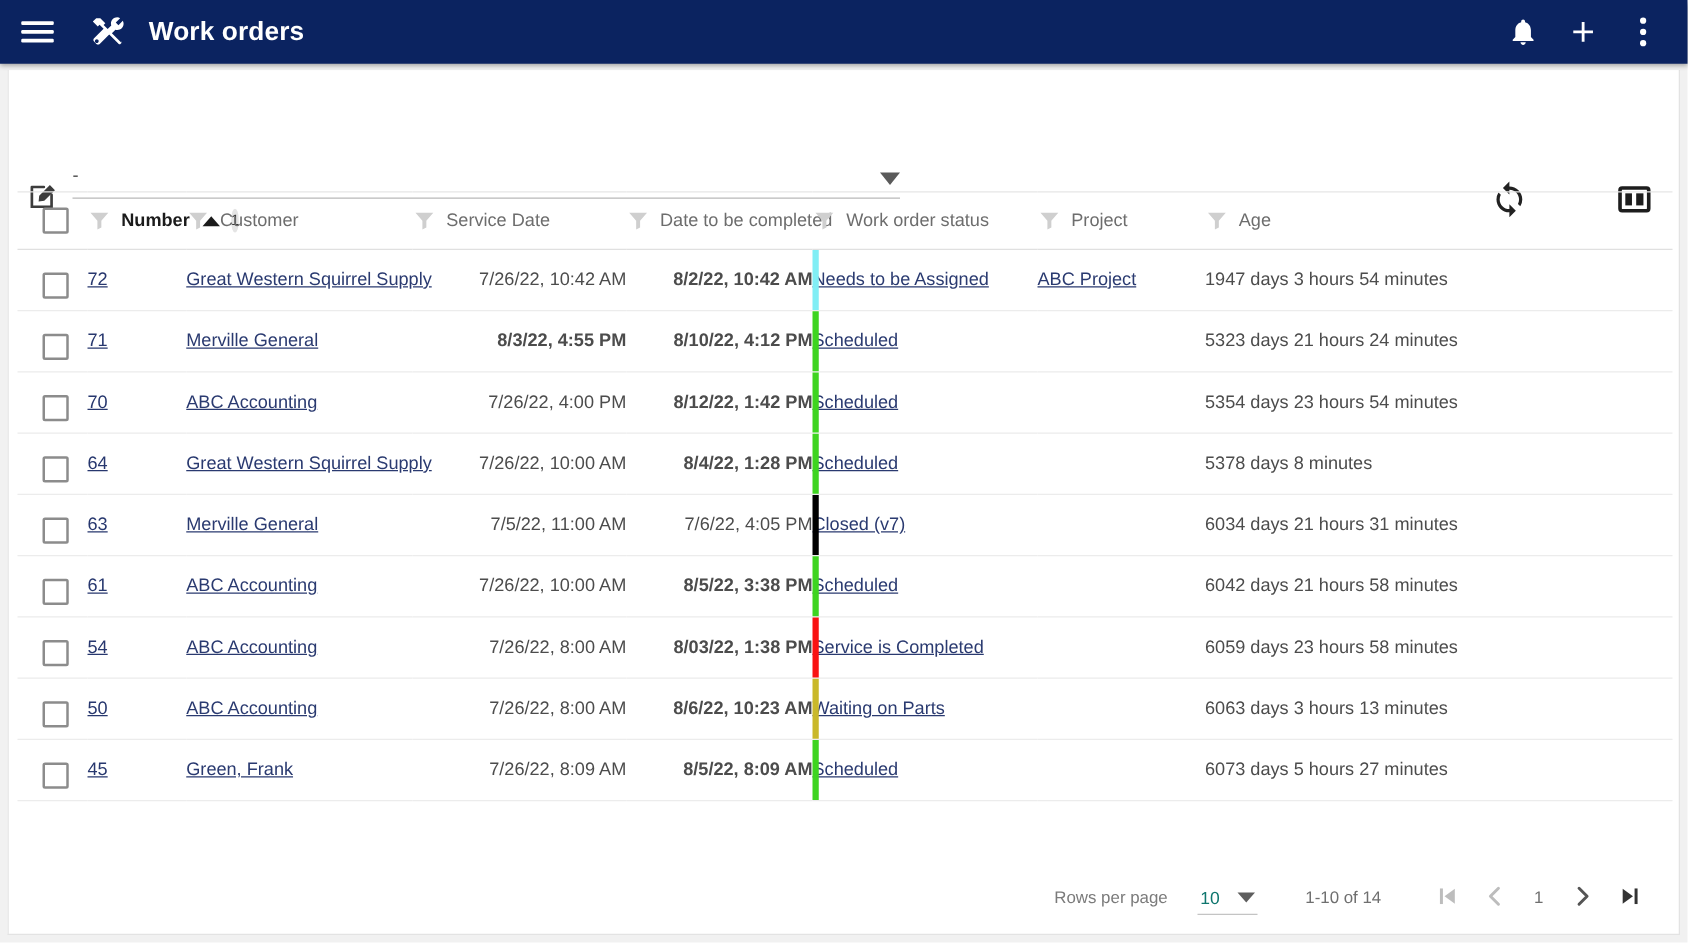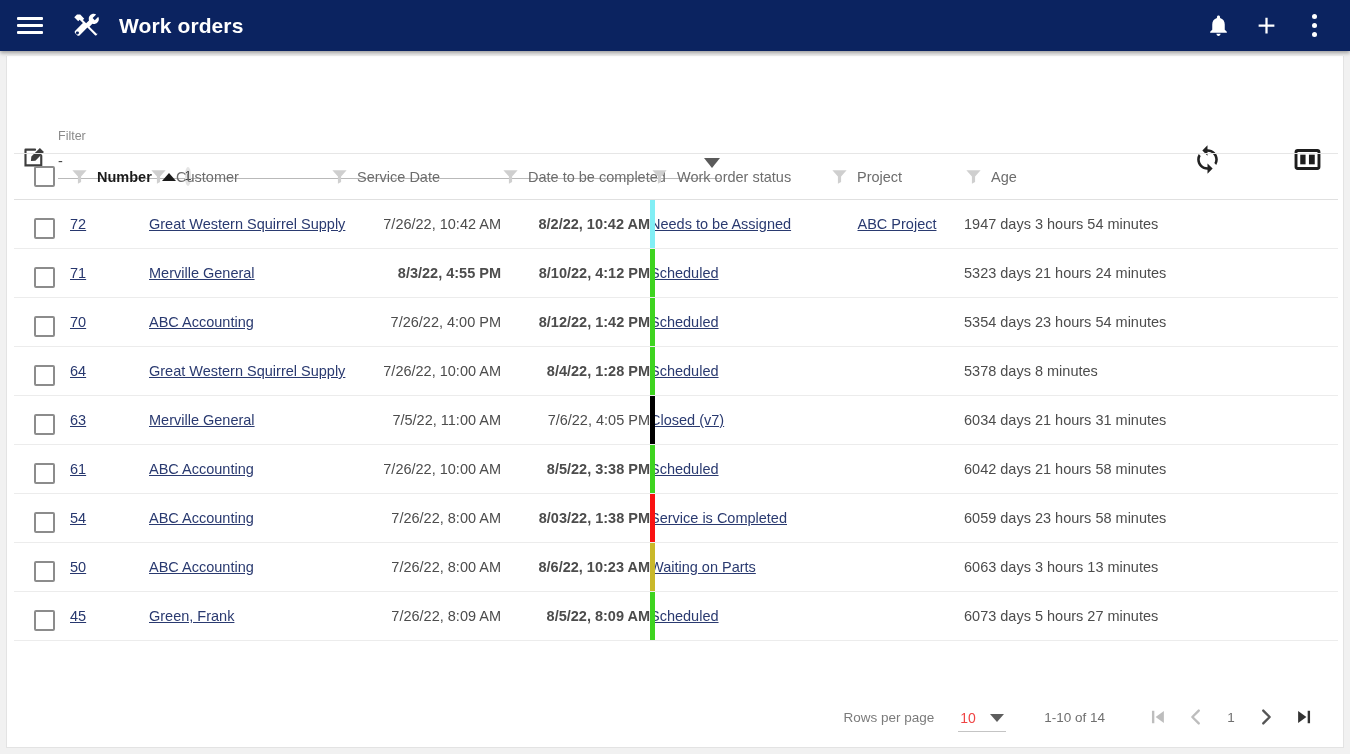--- a/index.html
+++ b/index.html
@@ -219,21 +219,21 @@
     text-decoration: underline;
     cursor: pointer;
     white-space: nowrap;
   }
   .num-link { color: #27376e; }
   td.c-num { width: 79px; }
   td.c-cust { width: 181px; }
   td.c-svc  { width: 171px; text-align: right; padding-right: 21px; }
   td.c-due  { width: 149px; text-align: right; padding-right: 22px; }
   td.c-status { width: 180px; position: relative; padding-left: 21px; }
-  td.c-proj { width: 134px; text-align: center; }
+  td.c-proj { width: 134px; }
   td.c-age  { text-align: left; padding-left: 18px; }
   th.c-num { width: 79px; }
   th.c-cust { width: 181px; }
   th.c-svc { width: 171px; }
   th.c-due { width: 149px; }
   th.c-status { width: 180px; }
   th.c-proj { width: 134px; }
   .bold { font-weight: bold; color: #1f1f1f; }
   .statusbar {
     position: absolute;
@@ -258,21 +258,21 @@
   .pg-label { margin-right: 24px; }
   .pg-select {
     display: flex;
     align-items: center;
     gap: 14px;
     border-bottom: 1px solid #c4c4c4;
     padding: 0 2px 5px 2px;
     min-width: 44px;
     margin-right: 38px;
     cursor: pointer;
-    color: #ef4444;
+    color: #0f766e;
     font-size: 14px;
     position: relative;
     top: 4px;
   }
   .pg-select .caret-sm {
     width: 0; height: 0;
     border-left: 7px solid transparent;
     border-right: 7px solid transparent;
     border-top: 8px solid #5e5e5e;
   }
@@ -326,21 +326,20 @@
 
     <div class="toolbar">
       <div class="edit-icon-wrap">
         <svg width="27" height="27" viewBox="0 0 24 24" fill="none" stroke="#3d3d3d" stroke-width="1.9" aria-hidden="true">
           <path d="M4 5h8.5M4 5v14h14v-8.5" stroke-linecap="round"></path>
           <path d="M16.8 3.6l3.6 3.6-7.6 7.6-4 .4.4-4 7.6-7.6z" fill="#3d3d3d" stroke="none"></path>
         </svg>
       </div>
 
       <div class="filter-field">
-        <div class="filter-label">Filter</div>
         <div class="filter-value-row">
           <span class="filter-value">-</span>
           <span class="caret-down"></span>
         </div>
       </div>
 
       <div class="toolbar-right">
         <div class="tb-icon">
           <svg width="31" height="31" viewBox="0 0 24 24" fill="#222" aria-hidden="true">
             <path d="M12 4V1L8 5l4 4V6c3.31 0 6 2.69 6 6 0 1.01-.25 1.97-.7 2.8l1.46 1.46A7.93 7.93 0 0 0 20 12c0-4.42-3.58-8-8-8zm0 14c-3.31 0-6-2.69-6-6 0-1.01.25-1.97.7-2.8L5.24 7.74A7.93 7.93 0 0 0 4 12c0 4.42 3.58 8 8 8v3l4-4-4-4v3z"></path>

